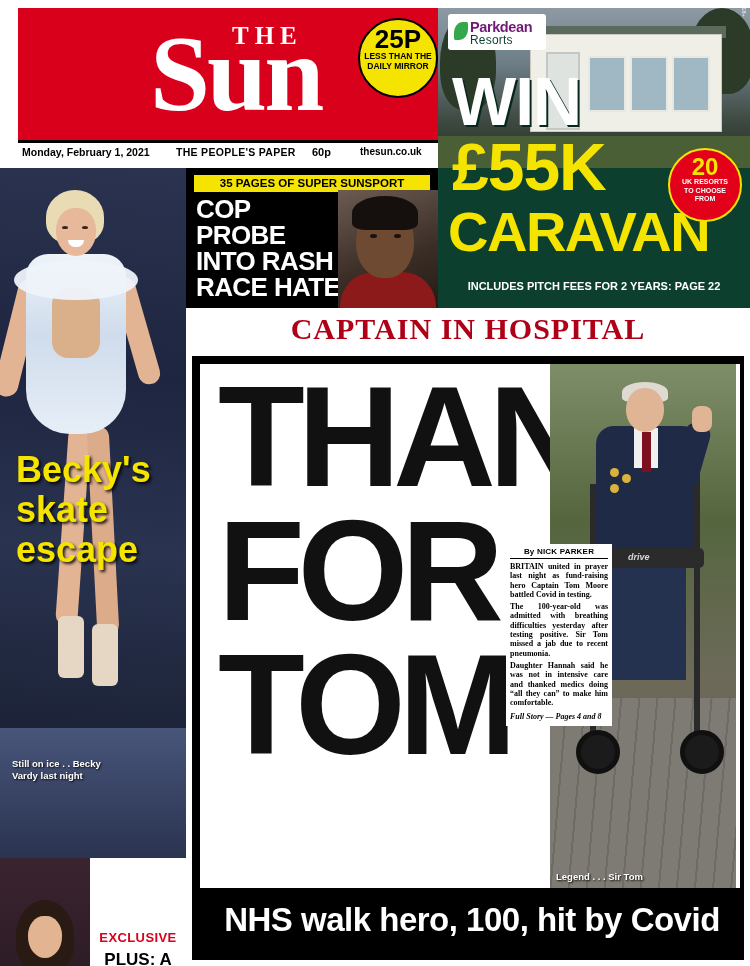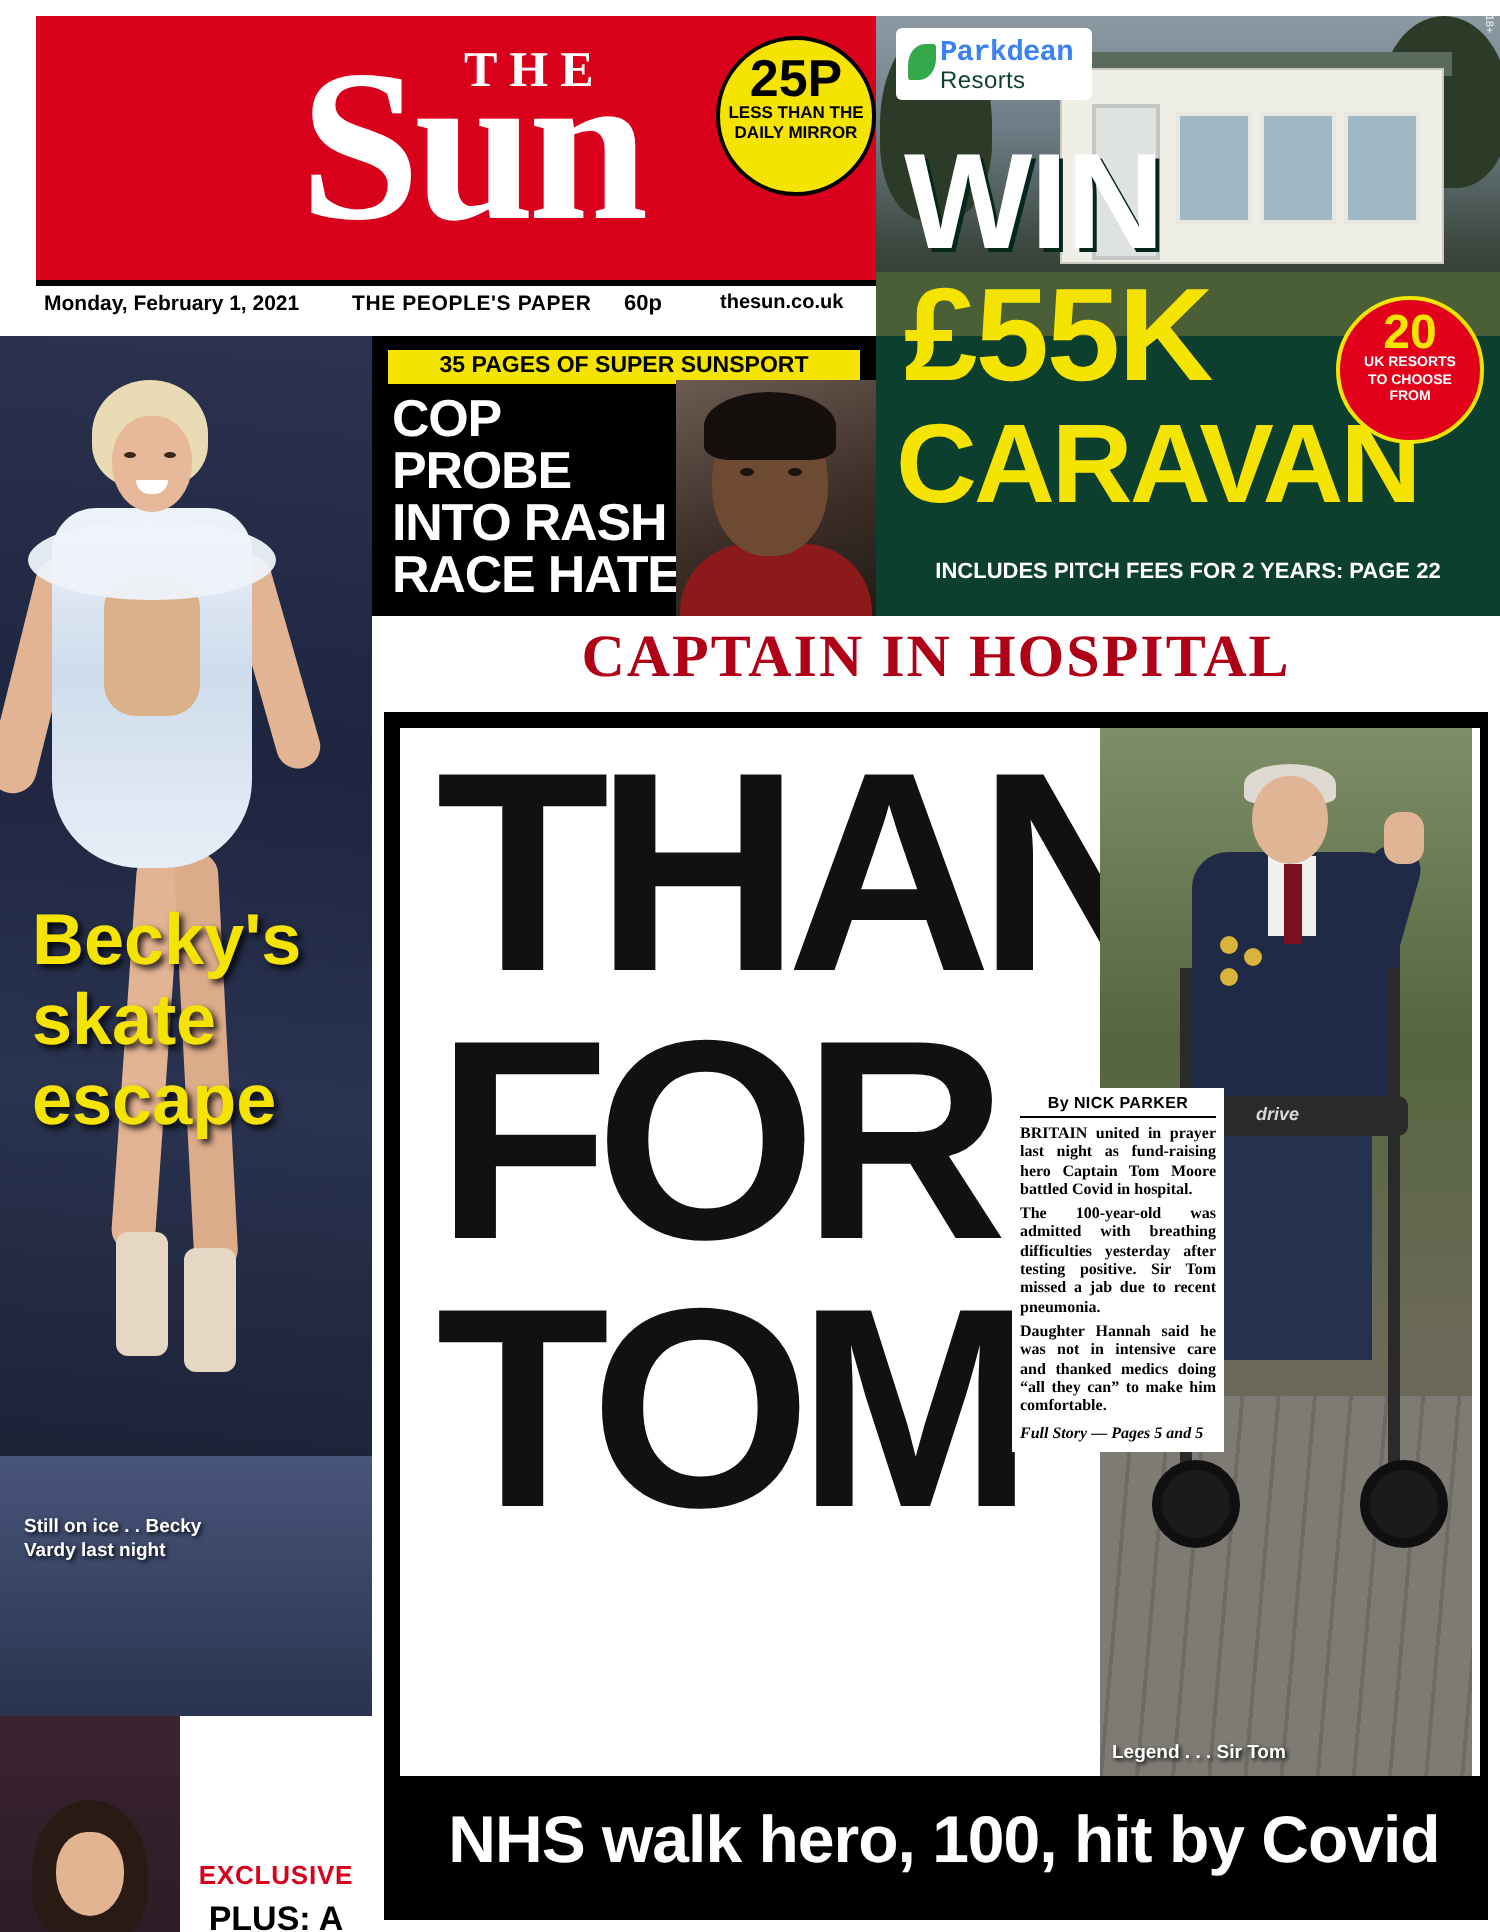--- a/index.html
+++ b/index.html
@@ -265,23 +265,22 @@
     left: 6px; top: 8px;
     width: 14px; height: 18px;
     background: #35a84b;
     border-radius: 60% 10% 60% 10%;
   }
   .pd-t1 {
     position: absolute;
     left: 22px; top: 5px;
     font-size: 14.5px;
     font-weight: bold;
-    color: #3b82f6;
+    color: #701a75;
     letter-spacing: -0.4px;
-    font-family: Liberation Mono, monospace;
   }
   .pd-t2 {
     position: absolute;
     left: 22px; top: 19px;
     font-size: 12px;
     color: #0c3f2e;
     letter-spacing: 0.2px;
   }
   .car-vert {
     position: absolute;
@@ -894,24 +893,24 @@
       <div class="tm-frame-bar" style="left:144px; top:200px; width:6px; height:170px;"></div>
       <div class="tm-frame-bar" style="left:40px; top:120px; width:6px; height:70px;"></div>
       <div class="tm-frame-bar" style="left:144px; top:120px; width:6px; height:70px;"></div>
       <div class="tm-wheel" style="left:26px; top:366px;"></div>
       <div class="tm-wheel" style="left:130px; top:366px;"></div>
       <div class="legend-cap">Legend . . . Sir Tom</div>
     </div>
 
     <div class="story-box">
       <div class="byline">By NICK PARKER</div>
-      <p>BRITAIN united in prayer last night as fund-raising hero Captain Tom Moore battled Covid in hospital.</p>
+      <p>BRITAIN united in prayer last night as fund-raising hero Captain Tom Moore battled Covid in testing.</p>
       <p>The 100-year-old was admitted with breathing difficulties yesterday after testing positive. Sir Tom missed a jab due to recent pneumonia.</p>
       <p>Daughter Hannah said he was not in intensive care and thanked medics doing “all they can” to make him comfortable.</p>
-      <div class="full">Full Story — Pages 5 and 5</div>
+      <div class="full">Full Story — Pages 4 and 8</div>
     </div>
 
     <div class="main-foot">
       <span>NHS walk hero, 100, hit by Covid</span>
     </div>
   </div>
 
 </div>
 
 </body></html>

